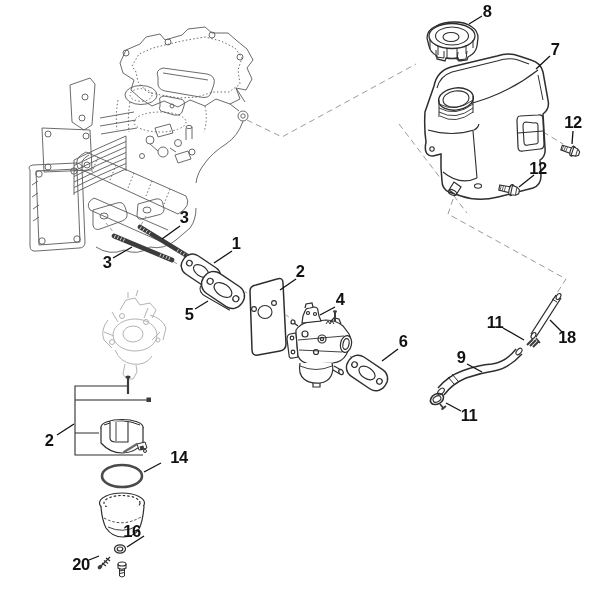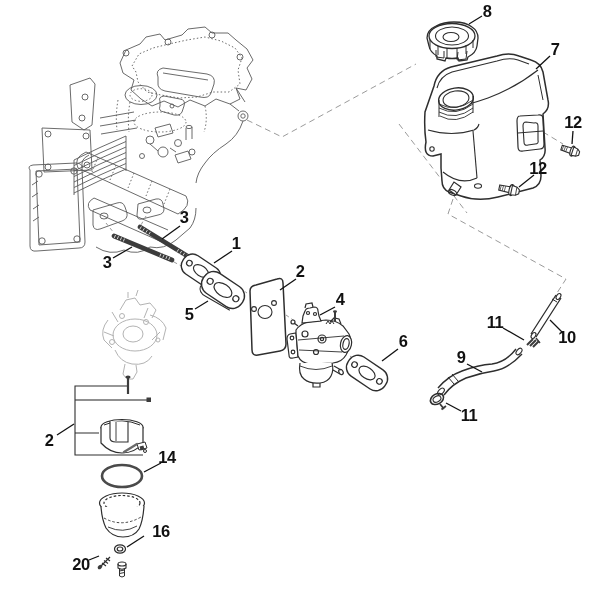--- a/index.html
+++ b/index.html
@@ -338,21 +338,21 @@
       <div class="callout" style="left: 573px; top: 122px;">12</div>
       <div class="callout" style="left: 538px; top: 168px;">12</div>
       <div class="callout" style="left: 184px; top: 217px;">3</div>
       <div class="callout" style="left: 107px; top: 262px;">3</div>
       <div class="callout" style="left: 236px; top: 243px;">1</div>
       <div class="callout" style="left: 189px; top: 314px;">5</div>
       <div class="callout" style="left: 300px; top: 271px;">2</div>
       <div class="callout" style="left: 340px; top: 299px;">4</div>
       <div class="callout" style="left: 403px; top: 341px;">6</div>
       <div class="callout" style="left: 461px; top: 357px;">9</div>
-      <div class="callout" style="left: 567px; top: 337px;">10</div>
+      <div class="callout" style="left: 567px; top: 337px;">18</div>
       <div class="callout" style="left: 495px; top: 322px;">11</div>
       <div class="callout" style="left: 469px; top: 415px;">11</div>
       <div class="callout" style="left: 49px; top: 440px;">2</div>
-      <div class="callout" style="left: 167px; top: 457px;">14</div>
-      <div class="callout" style="left: 161px; top: 531px;">16</div>
+      <div class="callout" style="left: 179px; top: 457px;">14</div>
+      <div class="callout" style="left: 132px; top: 531px;">16</div>
       <div class="callout" style="left: 81px; top: 564px;">20</div>
     </div>
 </div>
 
 </body></html>

